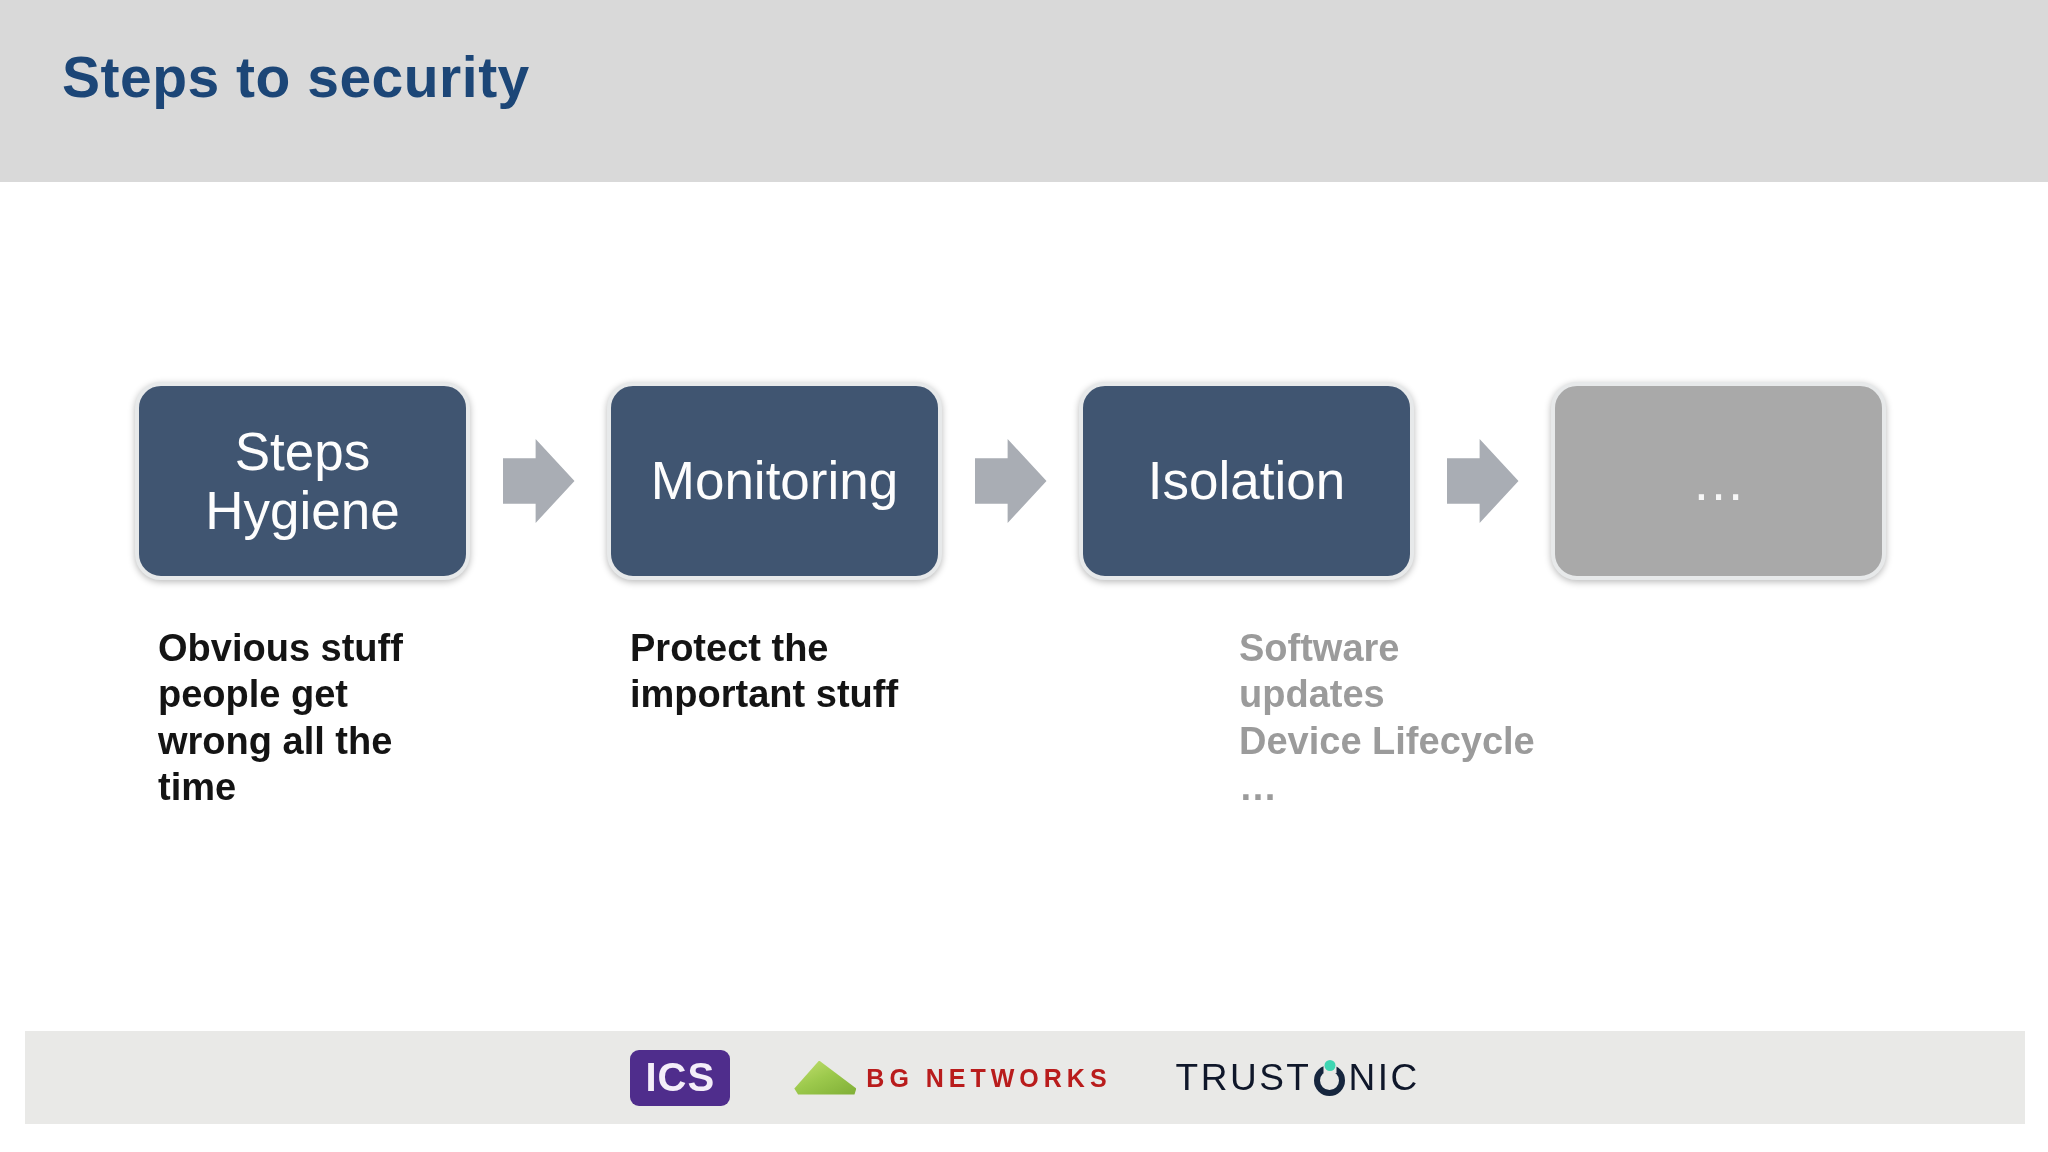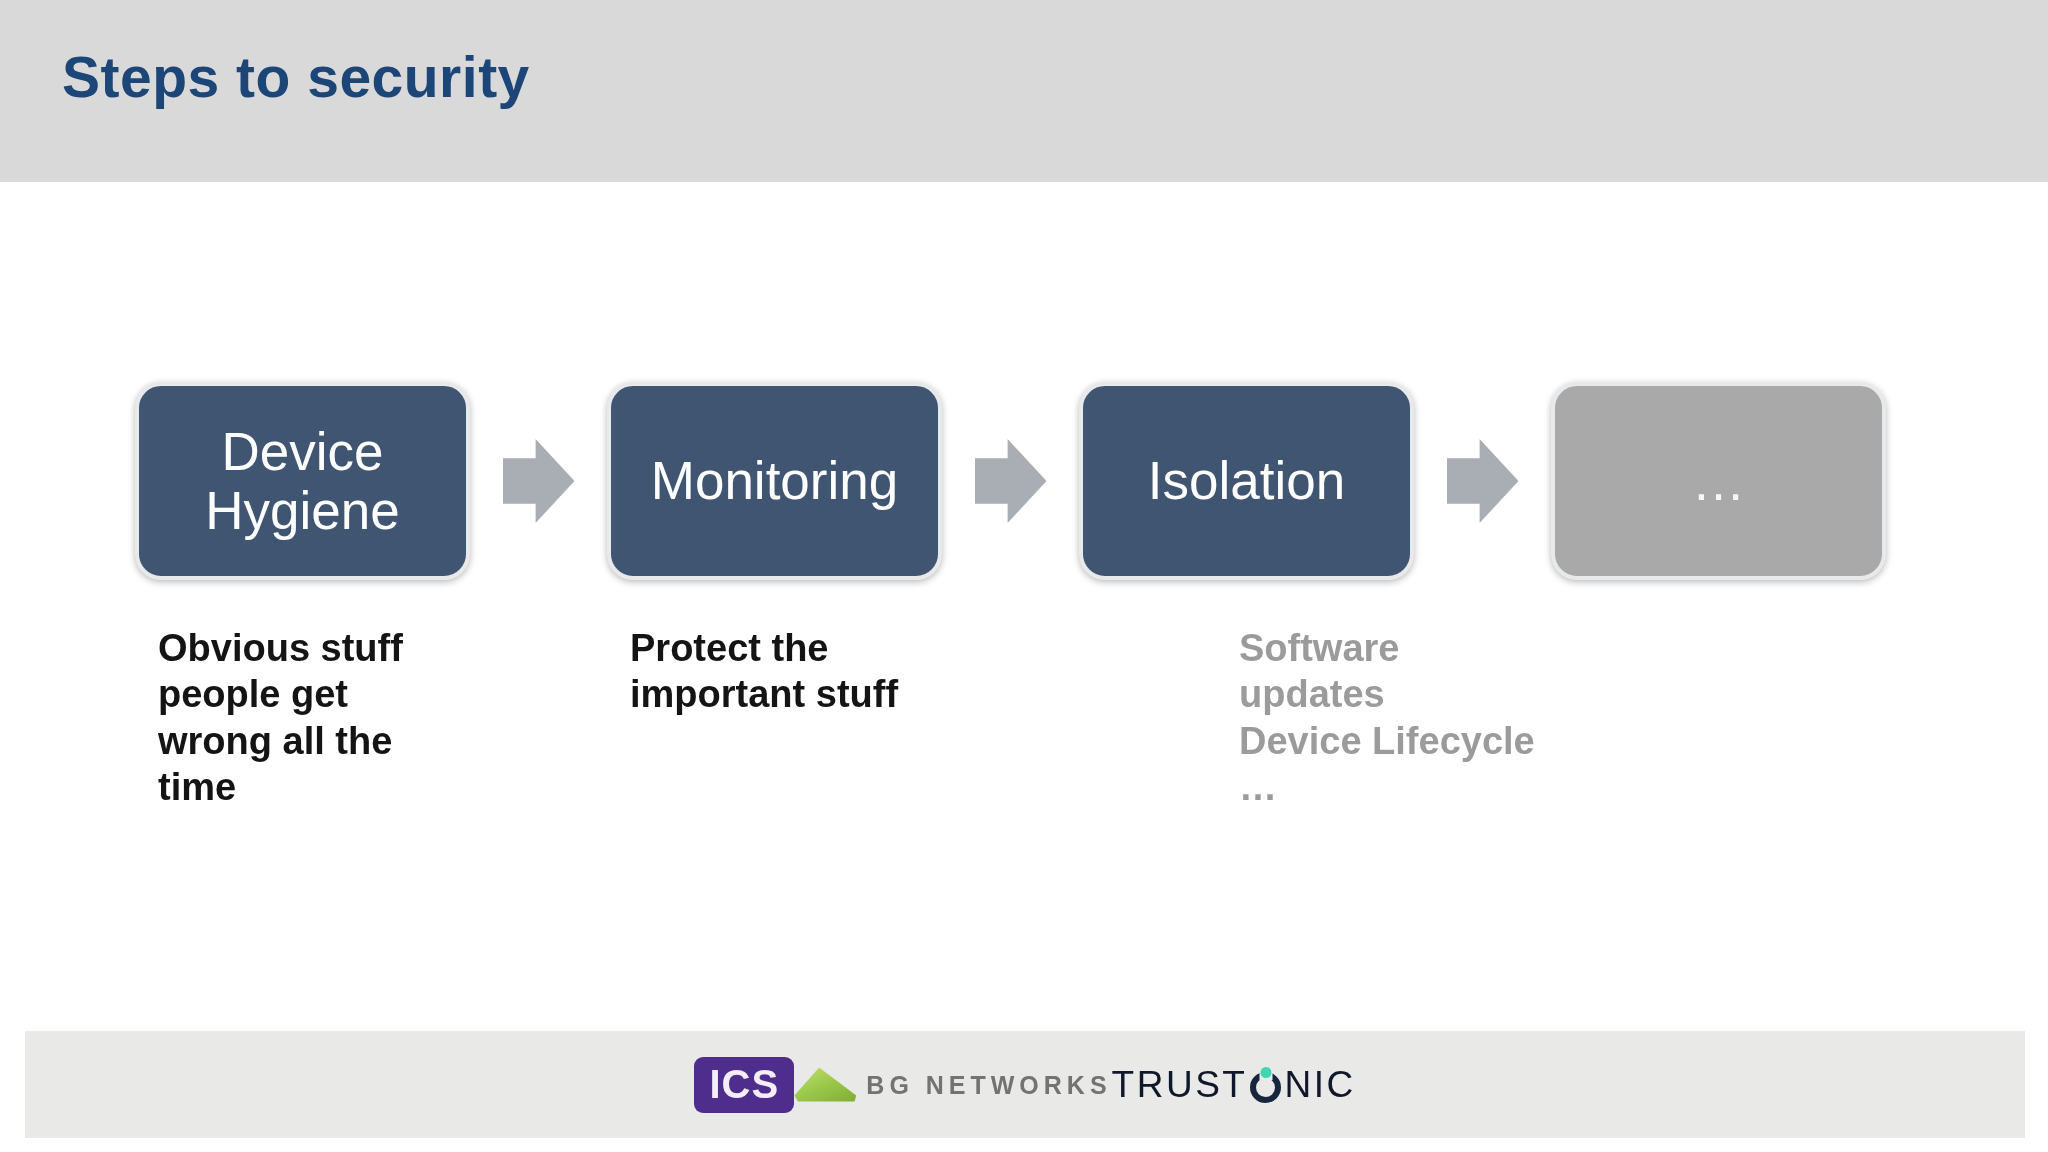--- a/index.html
+++ b/index.html
@@ -91,25 +91,26 @@
   }
   .desc-gap { width: 137px; }
   .desc.muted { color: #9b9b9b; }
 
   
   .footer {
     position: absolute;
     left: 25px;
     right: 23px;
     top: 1031px;
-    height: 107px;
+    height: 93px;
     background: #e9e9e7;
     display: flex;
     align-items: center;
     justify-content: center;
+    gap: 64px;
   }
   .logo-ics {
     width: 100px;
     height: 56px;
     background: #4f2d8c;
     border-radius: 9px;
     display: flex;
     align-items: center;
     justify-content: center;
     color: #f4eef9;
@@ -125,21 +126,21 @@
   .bg-pyramid {
     width: 62px;
     height: 34px;
     background: linear-gradient(155deg, #c3e070 0%, #9cc94c 48%, #7fae36 100%);
     clip-path: polygon(40% 0%, 100% 82%, 97% 100%, 6% 100%, 0% 82%);
   }
   .bg-text {
     font-size: 25px;
     font-weight: 700;
     letter-spacing: 5px;
-    color: #737373;
+    color: #b91c1c;
     padding-top: 2px;
   }
   .logo-trustonic {
     display: flex;
     align-items: center;
     font-size: 37px;
     font-weight: 400;
     letter-spacing: 2.5px;
     color: #0f172a;
   }
@@ -178,21 +179,21 @@
 
 <div class="slide">
 
   <header class="header">
     <h1 class="title">Steps to security</h1>
   </header>
 
   <main>
 
     <div class="boxes-row">
-      <div class="step-box">Device
+      <div class="step-box">Steps
 Hygiene</div>
       <div class="arrow-cell">
         <div class="arrow"></div>
       </div>
       <div class="step-box">Monitoring</div>
       <div class="arrow-cell">
         <div class="arrow"></div>
       </div>
       <div class="step-box">Isolation</div>
       <div class="arrow-cell">

